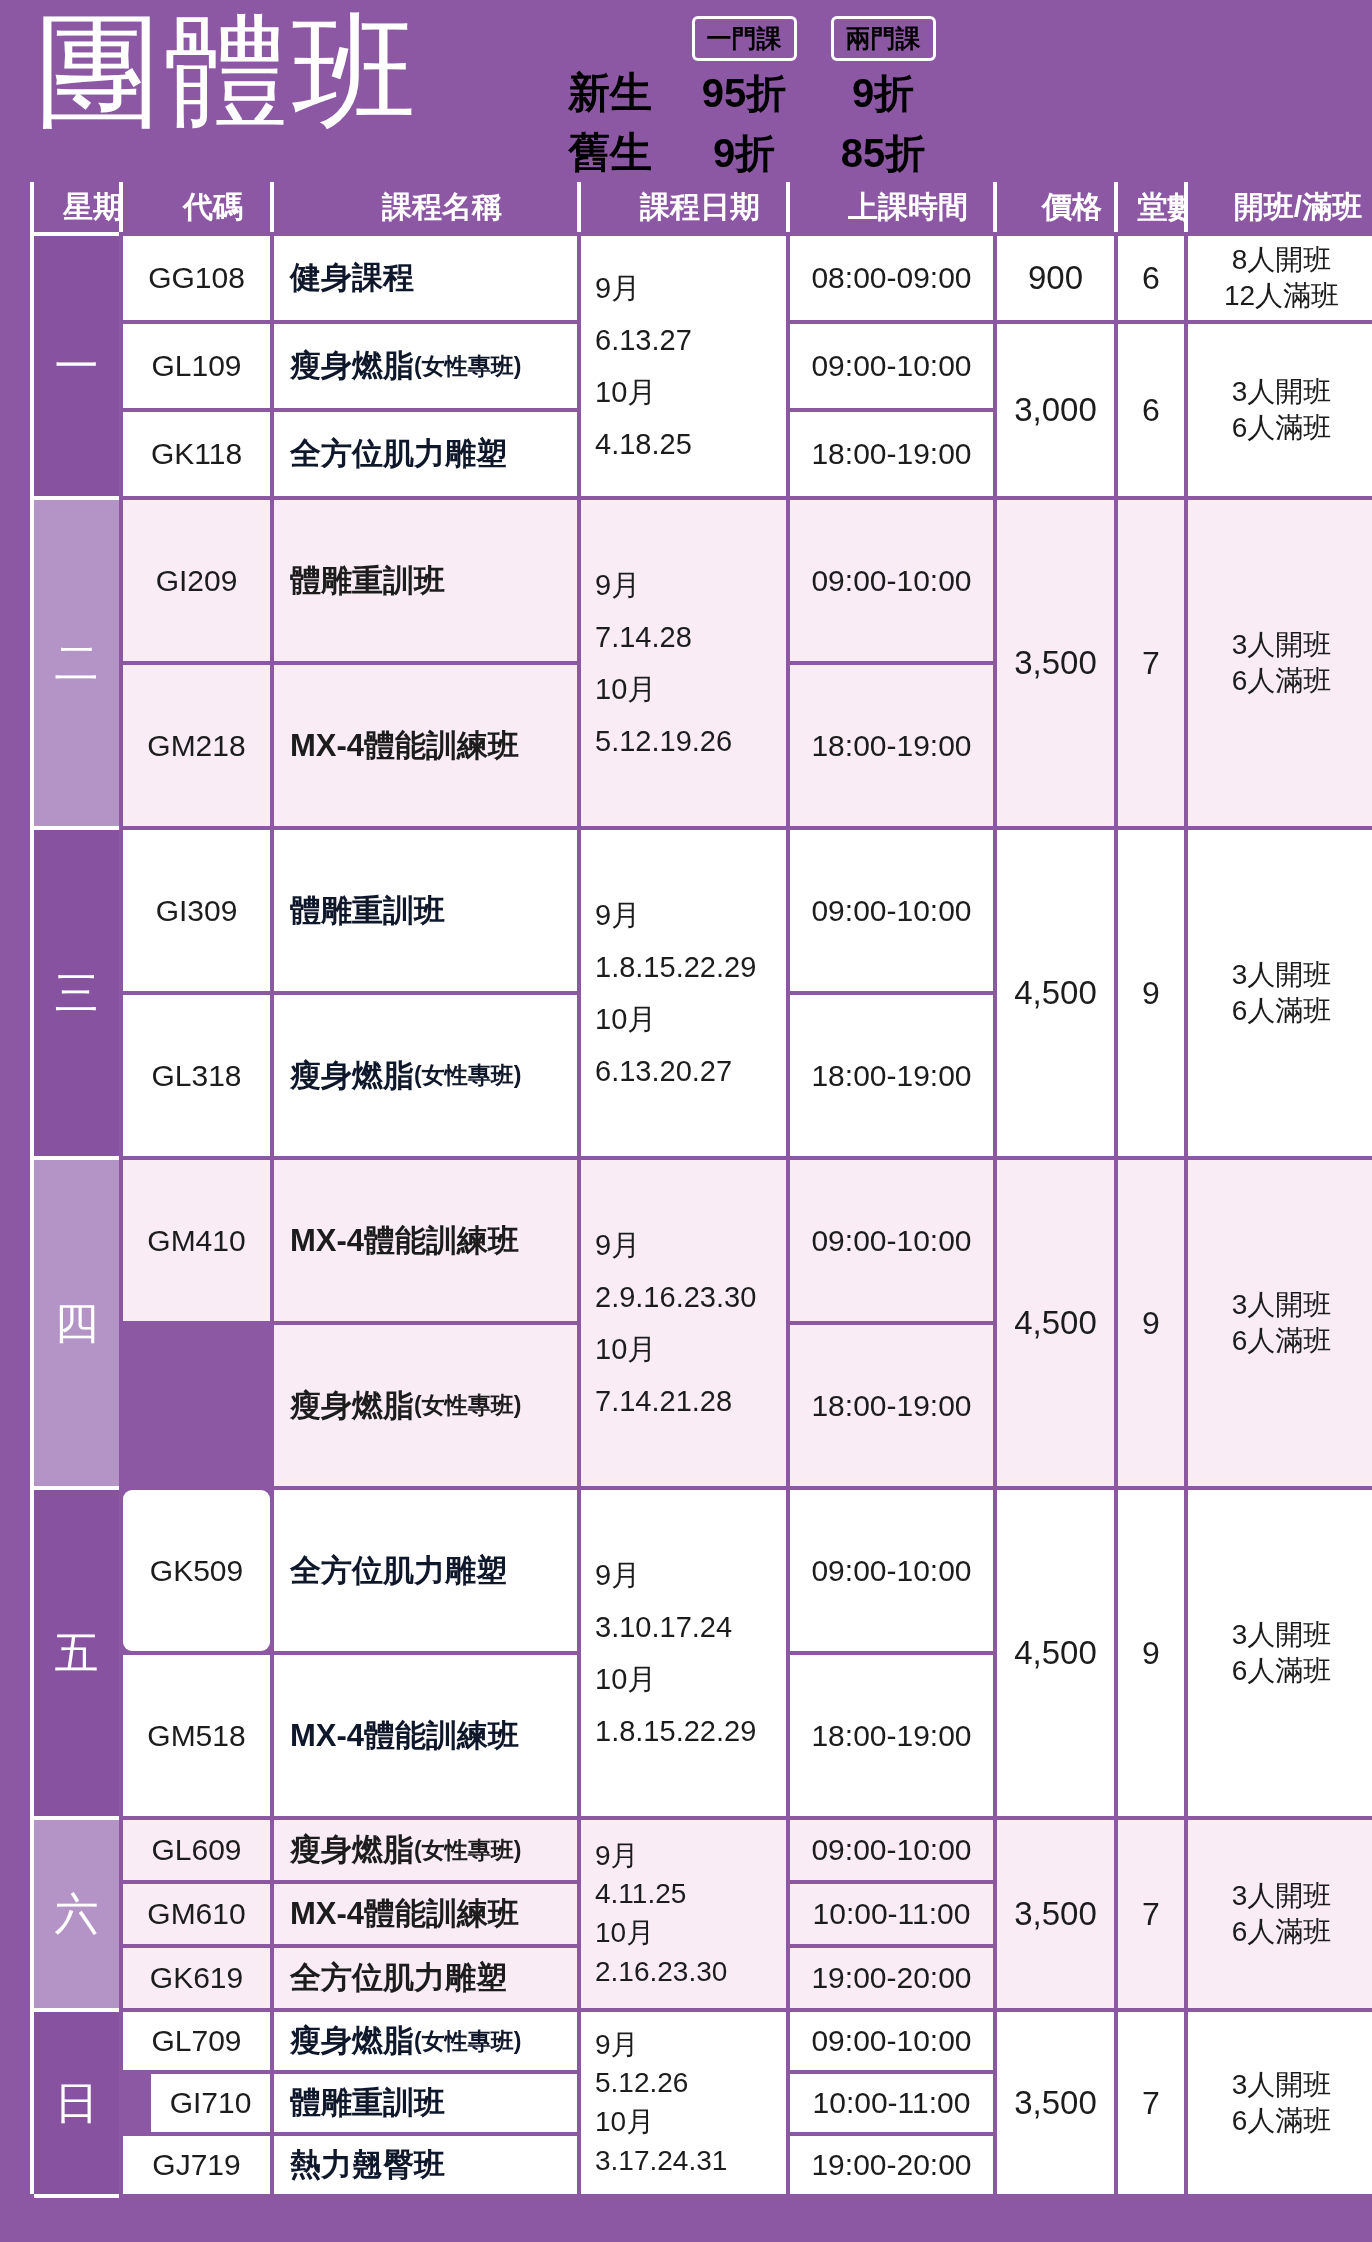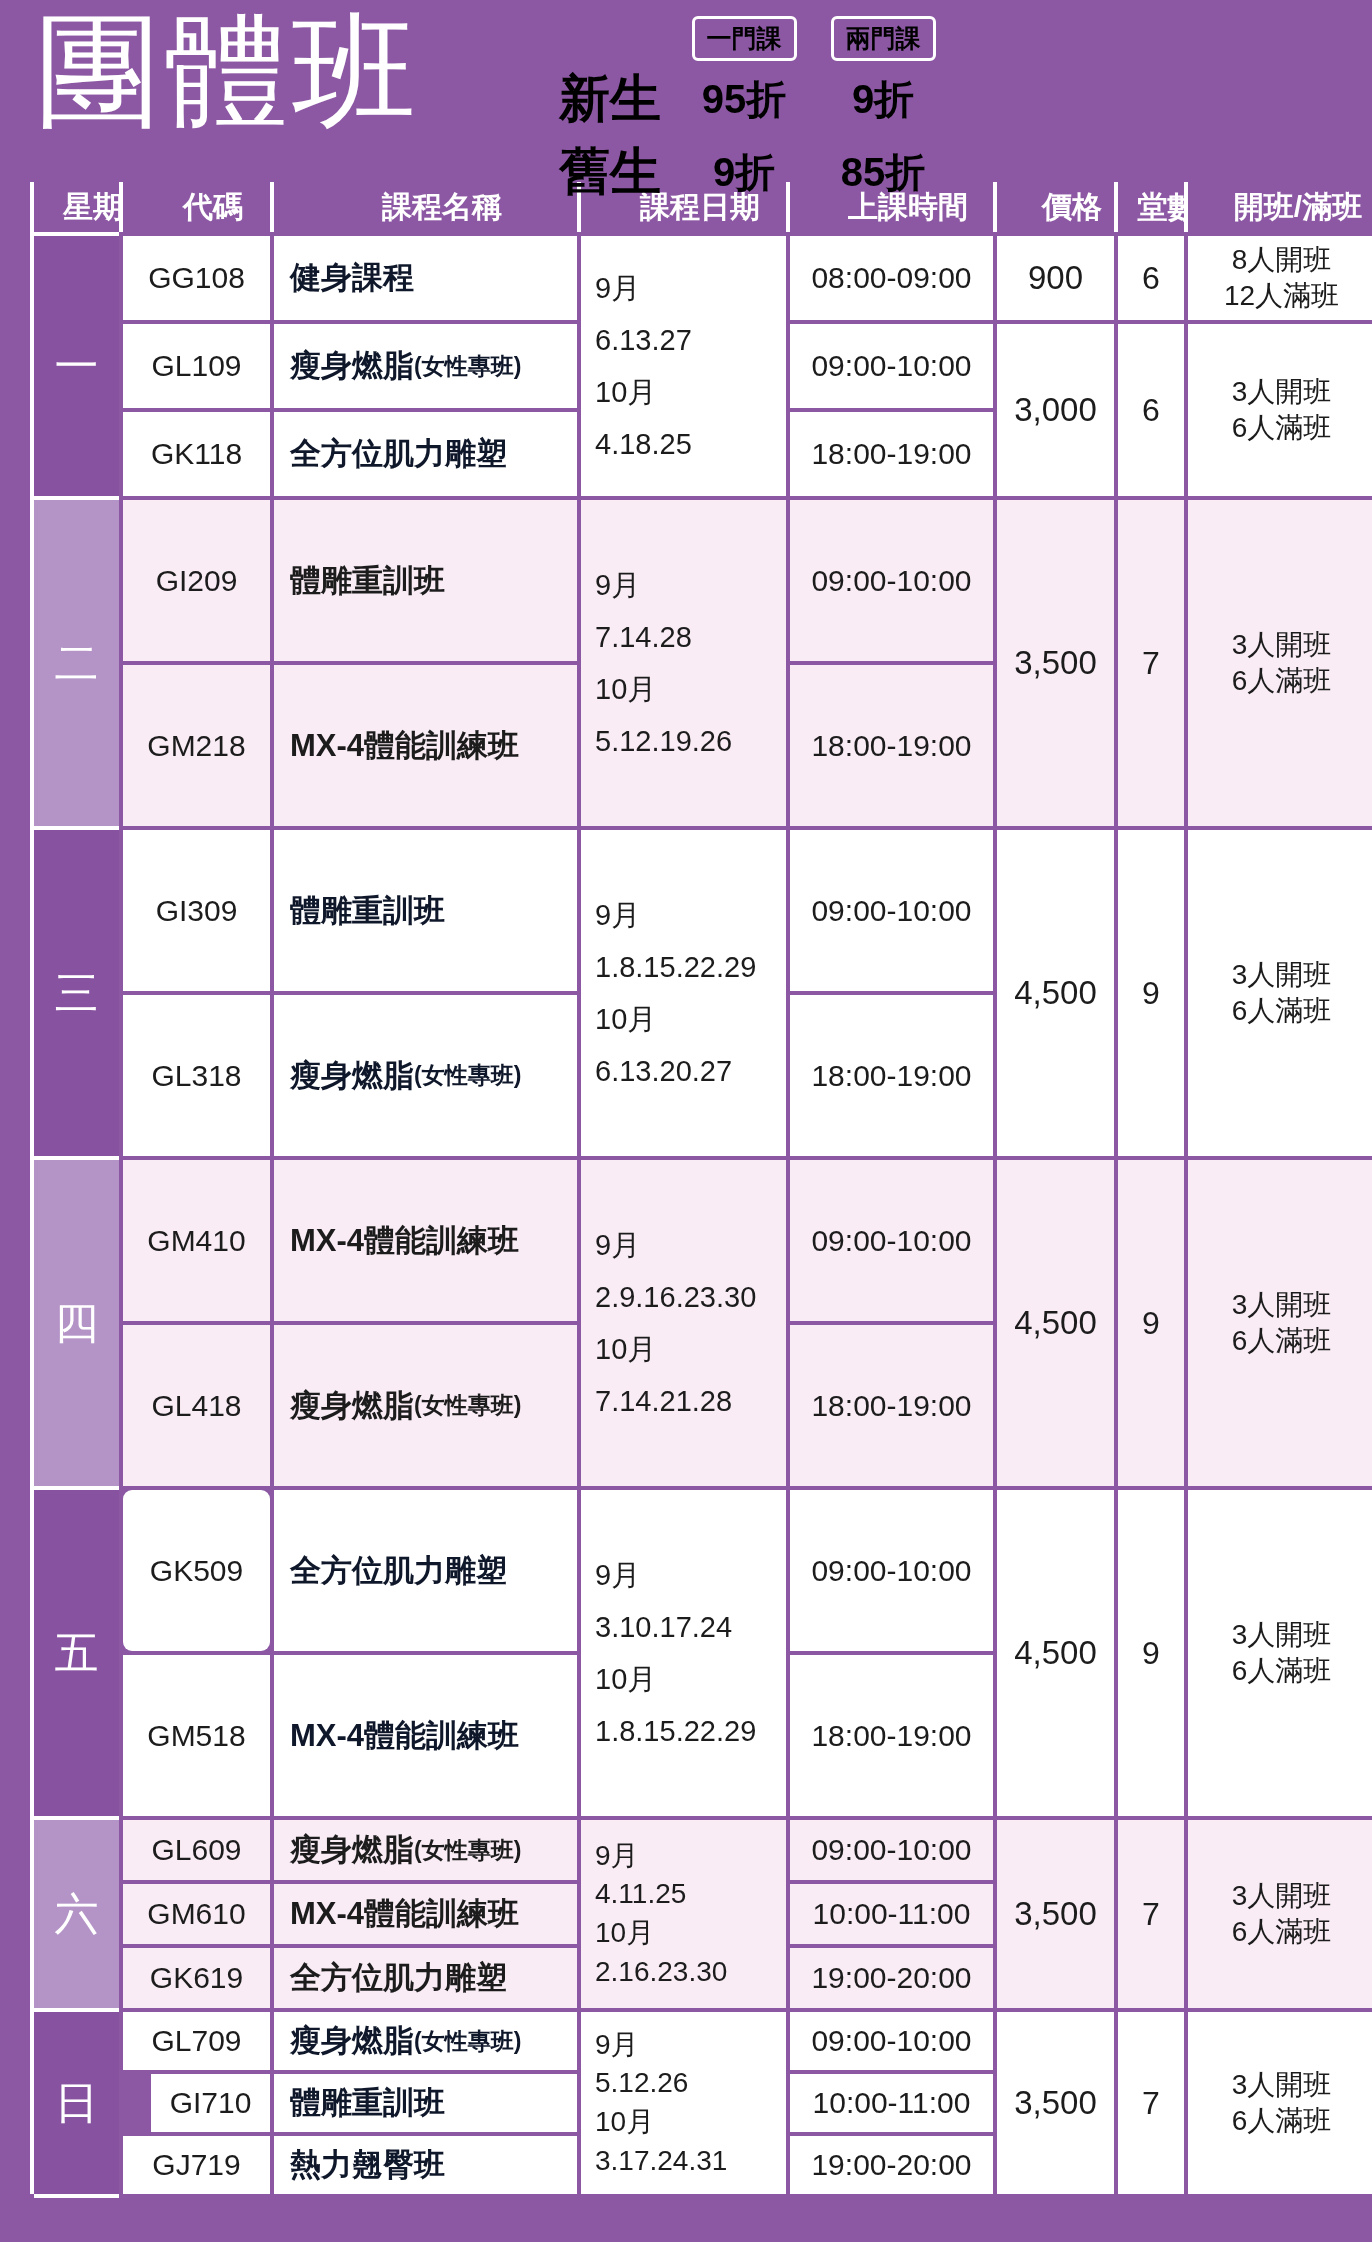--- a/index.html
+++ b/index.html
@@ -18,21 +18,21 @@
   .disc{
     position:absolute;left:554px;top:16px;
     display:grid;grid-template-columns:112px 132px 122px;
     column-gap:12px;row-gap:4px;
     align-items:center;justify-items:center;color:#000000;
   }
   .disc .box{
     border:3px solid #fff;border-radius:6px;
     font-size:25px;font-weight:bold;padding:3px 12px;white-space:nowrap;
   }
-  .disc .lbl{font-size:51px;font-weight:bold;}
+  .disc .lbl{font-size:42px;font-weight:bold;}
   .disc .val{font-size:40px;font-weight:bold;white-space:nowrap;}
   
   .tbl{
     margin-left:30px;width:1341px;
     border-left:4px solid #fff;border-right:4px solid #fff;
   }
   .hrow{
     display:grid;
     grid-template-columns:85px 147px 303px 205px 203px 117px 66px 187px;
     gap:4px;background:#fff;margin-bottom:4px;
@@ -214,21 +214,20 @@
 
   <section class="block t-pink" style="grid-template-rows:161px 161px;">
     <div class="day" style="grid-row:1/3;">
       <span>四</span>
     </div>
     <div class="cell code" style="grid-row:1;">GM410</div>
     <div class="cell name" style="grid-row:1;">
         <span>MX-4體能訓練班</span>
         <span class="suffix"></span>
       </div>
-    <div class="cell code" style="grid-row:2;">GL418</div>
     <div class="cell name" style="grid-row:2;">
         <span>瘦身燃脂</span>
         <span class="suffix">(女性專班)</span>
       </div>
     <div class="cell date" style="grid-row:1/3;">
       <div>9月</div>
       <div>2.9.16.23.30</div>
       <div>10月</div>
       <div>7.14.21.28</div>
     </div>

